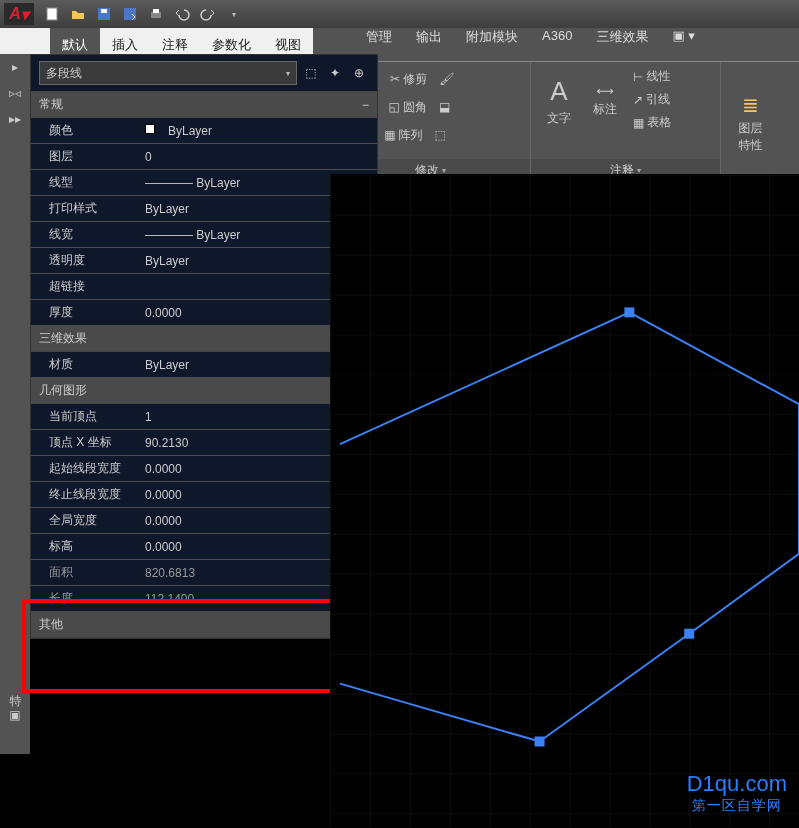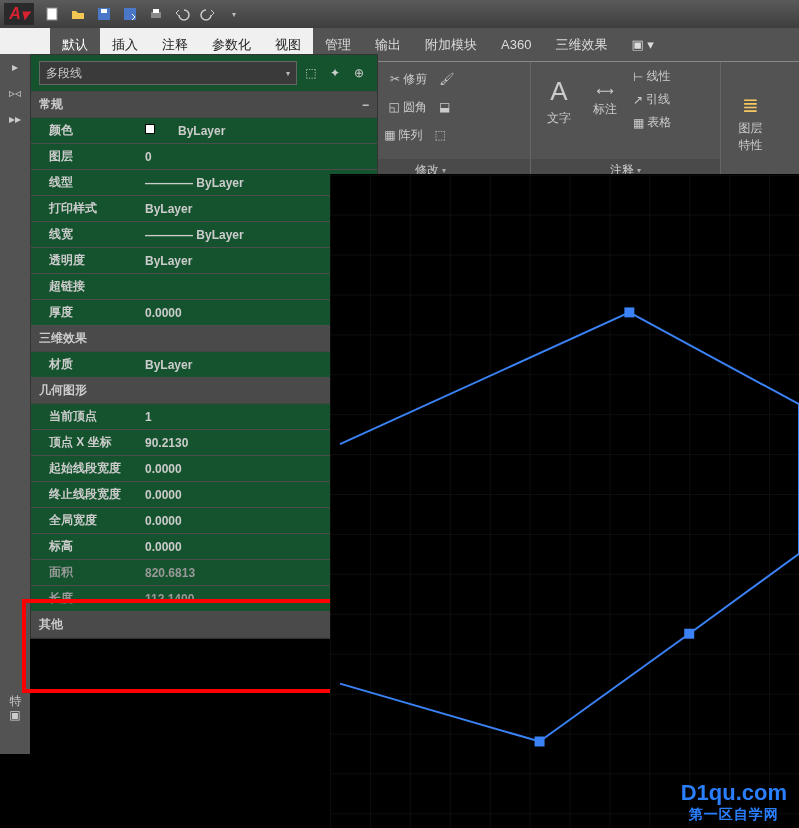--- a/index.html
+++ b/index.html
@@ -11,58 +11,58 @@
 .appicon span { color:#d92231; font-weight:bold; font-size:16px; font-style:italic; }
 .qat { display:flex; gap:2px; }
 .qat-btn { width:24px; height:22px; display:flex; align-items:center; justify-content:center; cursor:pointer; }
 .qat-btn svg { width:16px; height:16px; }
 
 
 .menubar { height:34px; background:#f0f0f0; border-bottom:1px solid #888; display:flex; align-items:stretch; padding-left:50px; }
 .tab { padding:0 12px; display:flex; align-items:center; cursor:pointer; color:#222; font-size:13px; }
 .tab.active { background:#535353; color:#fff; }
 .tab.dark { background:#535353; color:#ddd; }
-.darkbar { flex:1; background:#535353; display:flex; align-items:center; }
+.darkbar { flex:1; background:#535353; display:flex; align-items:flex-start;padding-left:41px; }
 
 
 .ribbon { height:120px; background:#535353; display:flex; border-bottom:1px solid #222; }
 .rib-left { width:330px; display:flex; flex-direction:column; }
 .rib-left-top { display:flex; align-items:center; padding:6px 8px; gap:4px; }
 .obj-dd { flex:1; height:24px; background:#3a3a3a; border:1px solid #666; display:flex; align-items:center; padding:0 6px; justify-content:space-between; }
 .side-strip { width:30px; background:#535353; display:flex; flex-direction:column; align-items:center; padding-top:4px; gap:8px; }
 .side-strip div { width:18px; height:18px; cursor:pointer; display:flex; align-items:center; justify-content:center; }
 
 .rib-group { display:flex; flex-direction:column; border-left:1px solid #666; position:relative; }
 .rib-body { flex:1; display:flex; flex-direction:column; padding:4px 6px 0; gap:2px; }
 .rib-row { display:flex; align-items:center; gap:4px; height:26px; }
 .rib-btn { display:flex; align-items:center; gap:3px; padding:2px 4px; cursor:pointer; white-space:nowrap; }
 .rib-btn.big { flex-direction:column; height:70px; justify-content:center; width:44px; }
 .rib-label { height:22px; display:flex; align-items:center; justify-content:center; background:#4a4a4a; font-size:12px; gap:3px; }
 .rib-label::after { content:"▾"; font-size:8px; color:#aaa; }
 
 
-.props { position:absolute; left:30px; top:54px; width:348px; background:#14532d; border:1px solid #333; }
-.props-body { max-height:700px;font-weight:bold; }
+.props { position:absolute; left:30px; top:54px; width:348px; background:#0f172a; border:1px solid #333; }
+.props-body { max-height:700px; }
 .section-head { background:#4a4a4a; padding:4px 8px; display:flex; justify-content:space-between; align-items:center; border-bottom:1px solid #444; }
 .section-head span:last-child { cursor:pointer; }
 .prop-row { display:flex; border-bottom:1px solid #4d4d4d; min-height:26px; align-items:center; }
 .prop-row.faded { color:#999; }
 .prop-label { width:110px; padding-left:18px; }
-.prop-value { flex:1; padding-left:4px; display:flex; align-items:flex-start; gap:23px; }
+.prop-value { flex:1; padding-left:4px; display:flex; align-items:flex-start; gap:13px; }
 .swatch { width:10px; height:10px; background:#fff; border:1px solid #000; }
 
 
 .canvas { position:absolute; left:330px; top:174px; right:0; bottom:0; background:#000; }
 .canvas svg { width:100%; height:100%; }
 
 
 .hl { position:absolute; border:4px solid #f00; background:transparent; }
 
 
-.wm { position:absolute; right:12px; bottom:4px; color:#2a7fff; font-weight:bold; font-size:22px; }
+.wm { position:absolute; right:12px; bottom:13px; color:#2a7fff; font-weight:normal; font-size:22px; }
 .wm .sub { font-size:14px; color:#2a7fff; display:block; text-align:center; letter-spacing:1px; }
 .tri-down { font-size:8px; color:#bbb; }
 </style>
 </head>
 <body>
 
 <div class="titlebar">
   <div class="appicon">
       <span>A</span>
       <span class="tri-down">▾</span>

